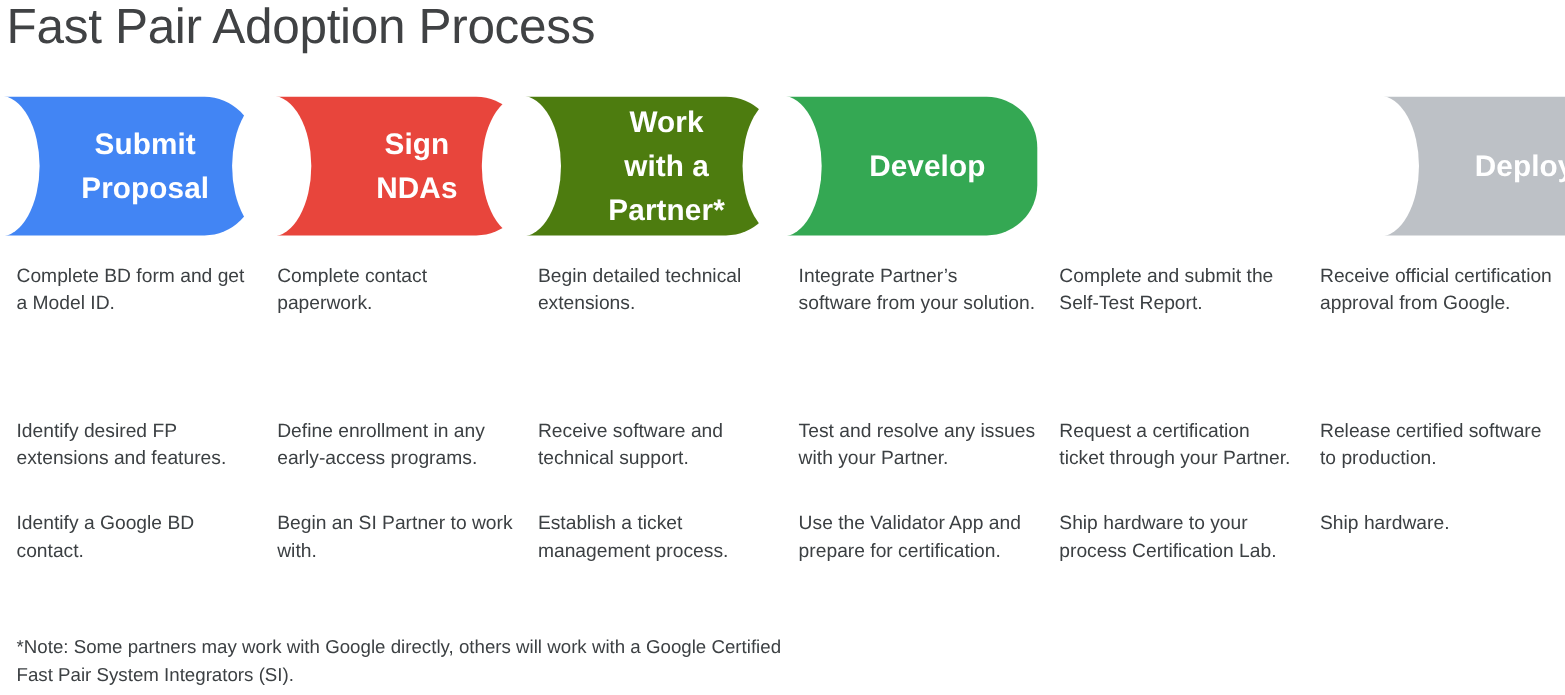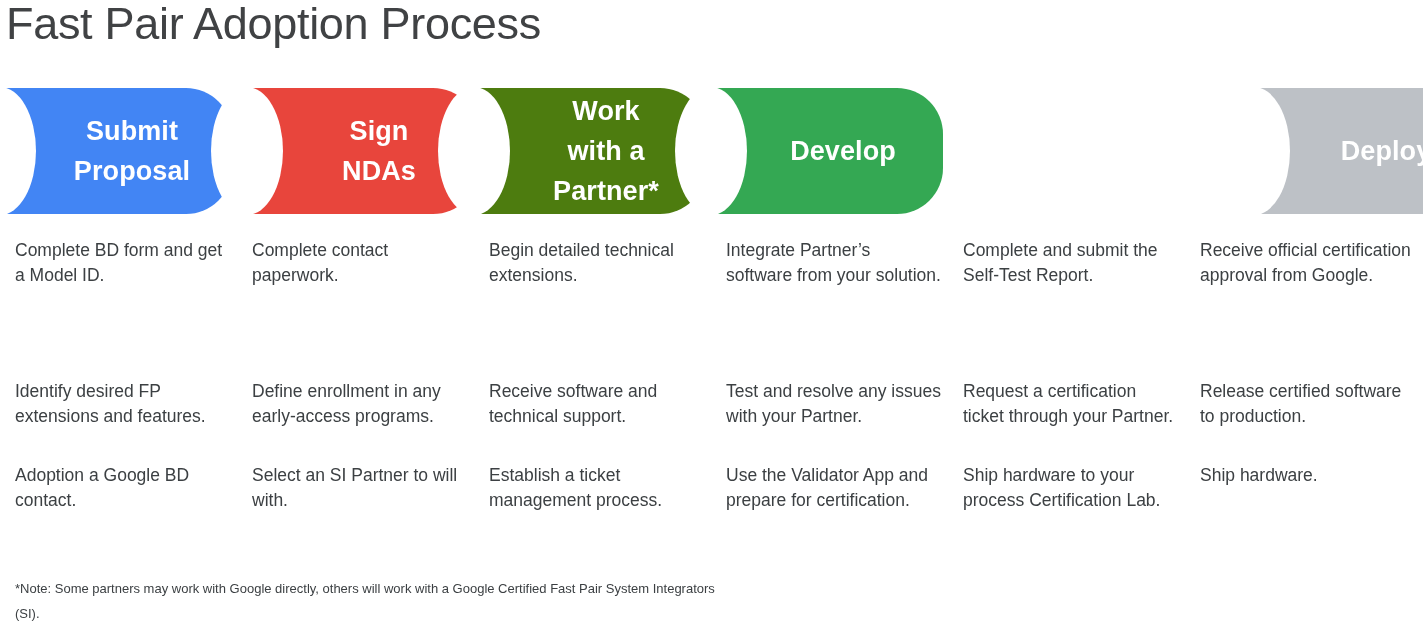--- a/index.html
+++ b/index.html
@@ -102,21 +102,21 @@
   .bullet-block.row0 { top: 0px; }
   .bullet-block.row1 { top: 105px; margin-top: 36px; }
   .bullet-block.row2 { top: 225px; }
 
   
   .footnote {
     position: absolute;
     left: 15px;
     top: 577px;
     width: 700px;
-    font-size: 13px;
+    font-size: 17px;
     line-height: 24.5px;
     color: #3c4043;
   }
 </style>
 </head>
 <body>
 
 <div class="page">
 
   <div class="page-title">Fast Pair Adoption Process</div>
@@ -147,26 +147,26 @@
         <span class="notch"></span>
         <div class="banner-label">Deploy</div>
       </div>
     </div>
 
   <div class="columns">
 
   <div class="column" style="left: 15px;">
         <div class="bullet-block row0">Complete BD form and get a Model ID.</div>
         <div class="bullet-block row1">Identify desired FP extensions and features.</div>
-        <div class="bullet-block row2">Adoption a Google BD contact.</div>
+        <div class="bullet-block row2">Identify a Google BD contact.</div>
       </div>
       <div class="column" style="left: 252px;">
         <div class="bullet-block row0">Complete contact paperwork.</div>
         <div class="bullet-block row1">Define enrollment in any early-access programs.</div>
-        <div class="bullet-block row2">Select an SI Partner to will with.</div>
+        <div class="bullet-block row2">Begin an SI Partner to work with.</div>
       </div>
       <div class="column" style="left: 489px;">
         <div class="bullet-block row0">Begin detailed technical extensions.</div>
         <div class="bullet-block row1">Receive software and technical support.</div>
         <div class="bullet-block row2">Establish a ticket management process.</div>
       </div>
       <div class="column" style="left: 726px;">
         <div class="bullet-block row0">Integrate Partner’s software from your solution.</div>
         <div class="bullet-block row1">Test and resolve any issues with your Partner.</div>
         <div class="bullet-block row2">Use the Validator App and prepare for certification.</div>

